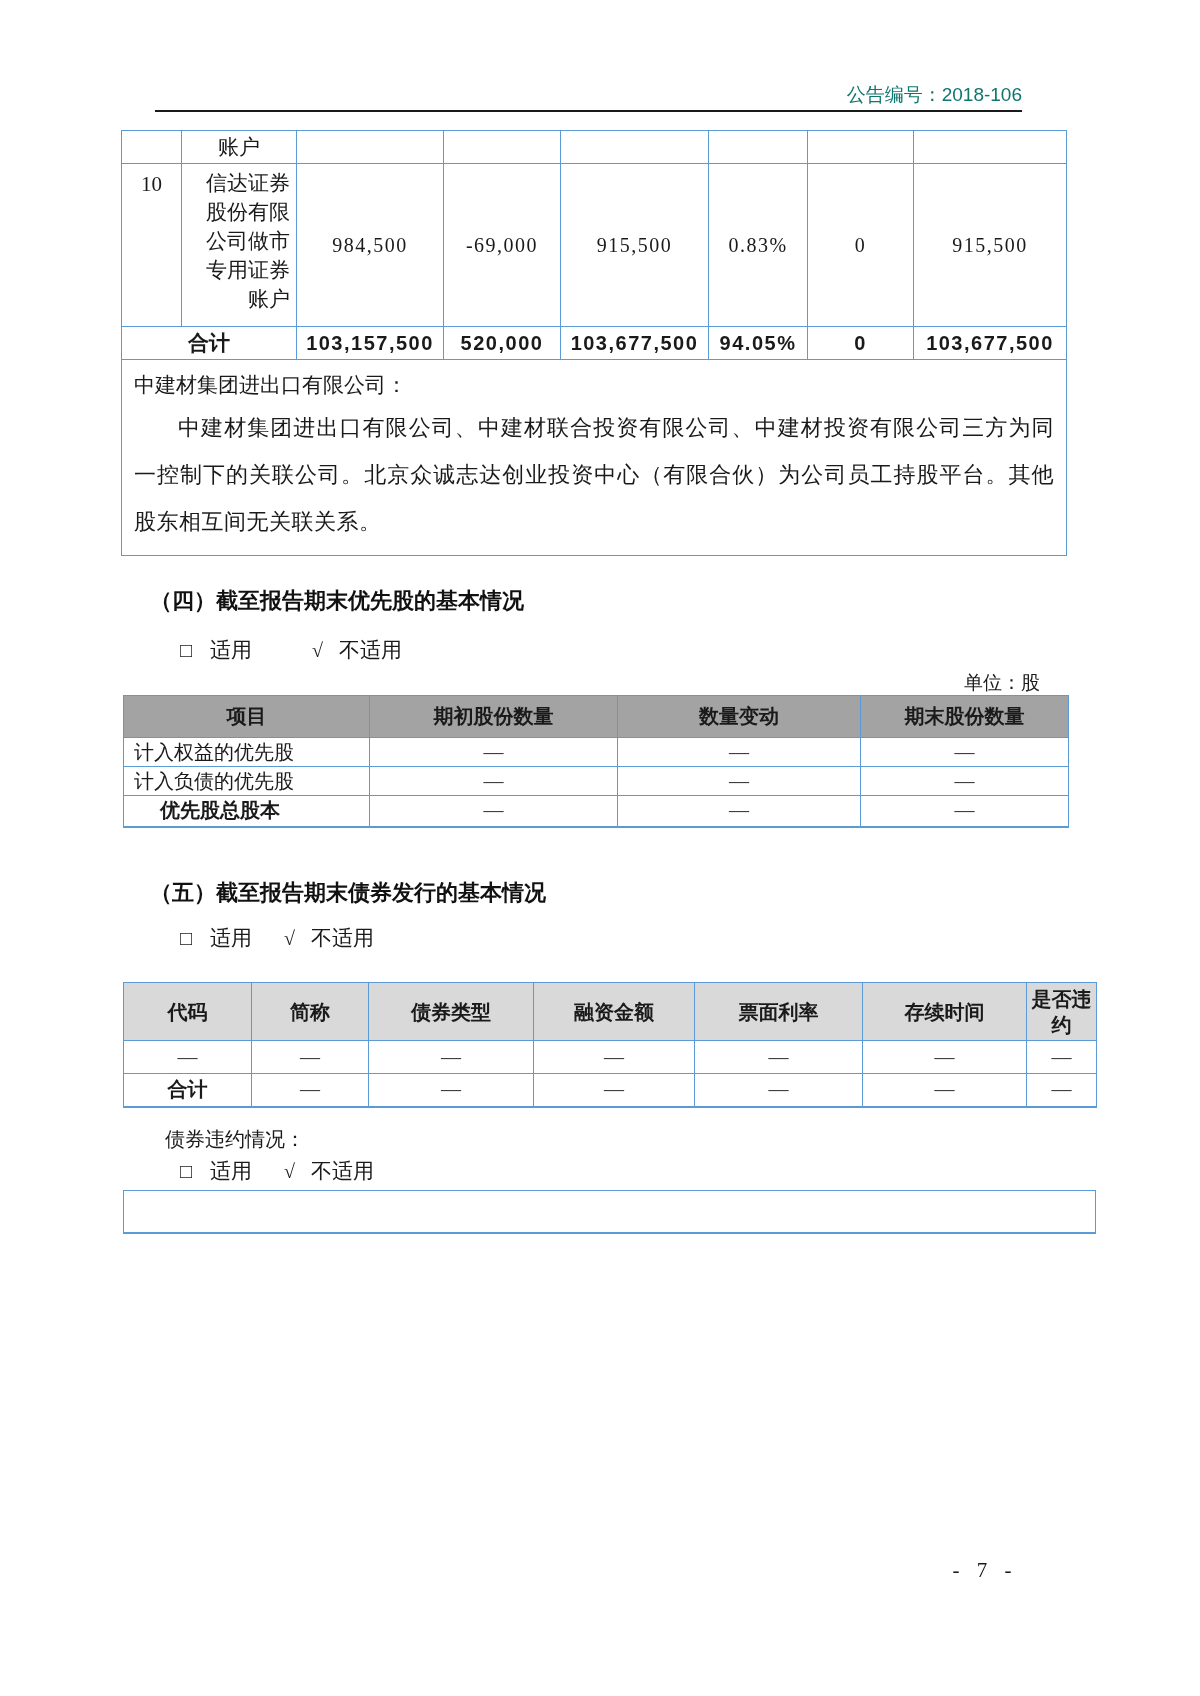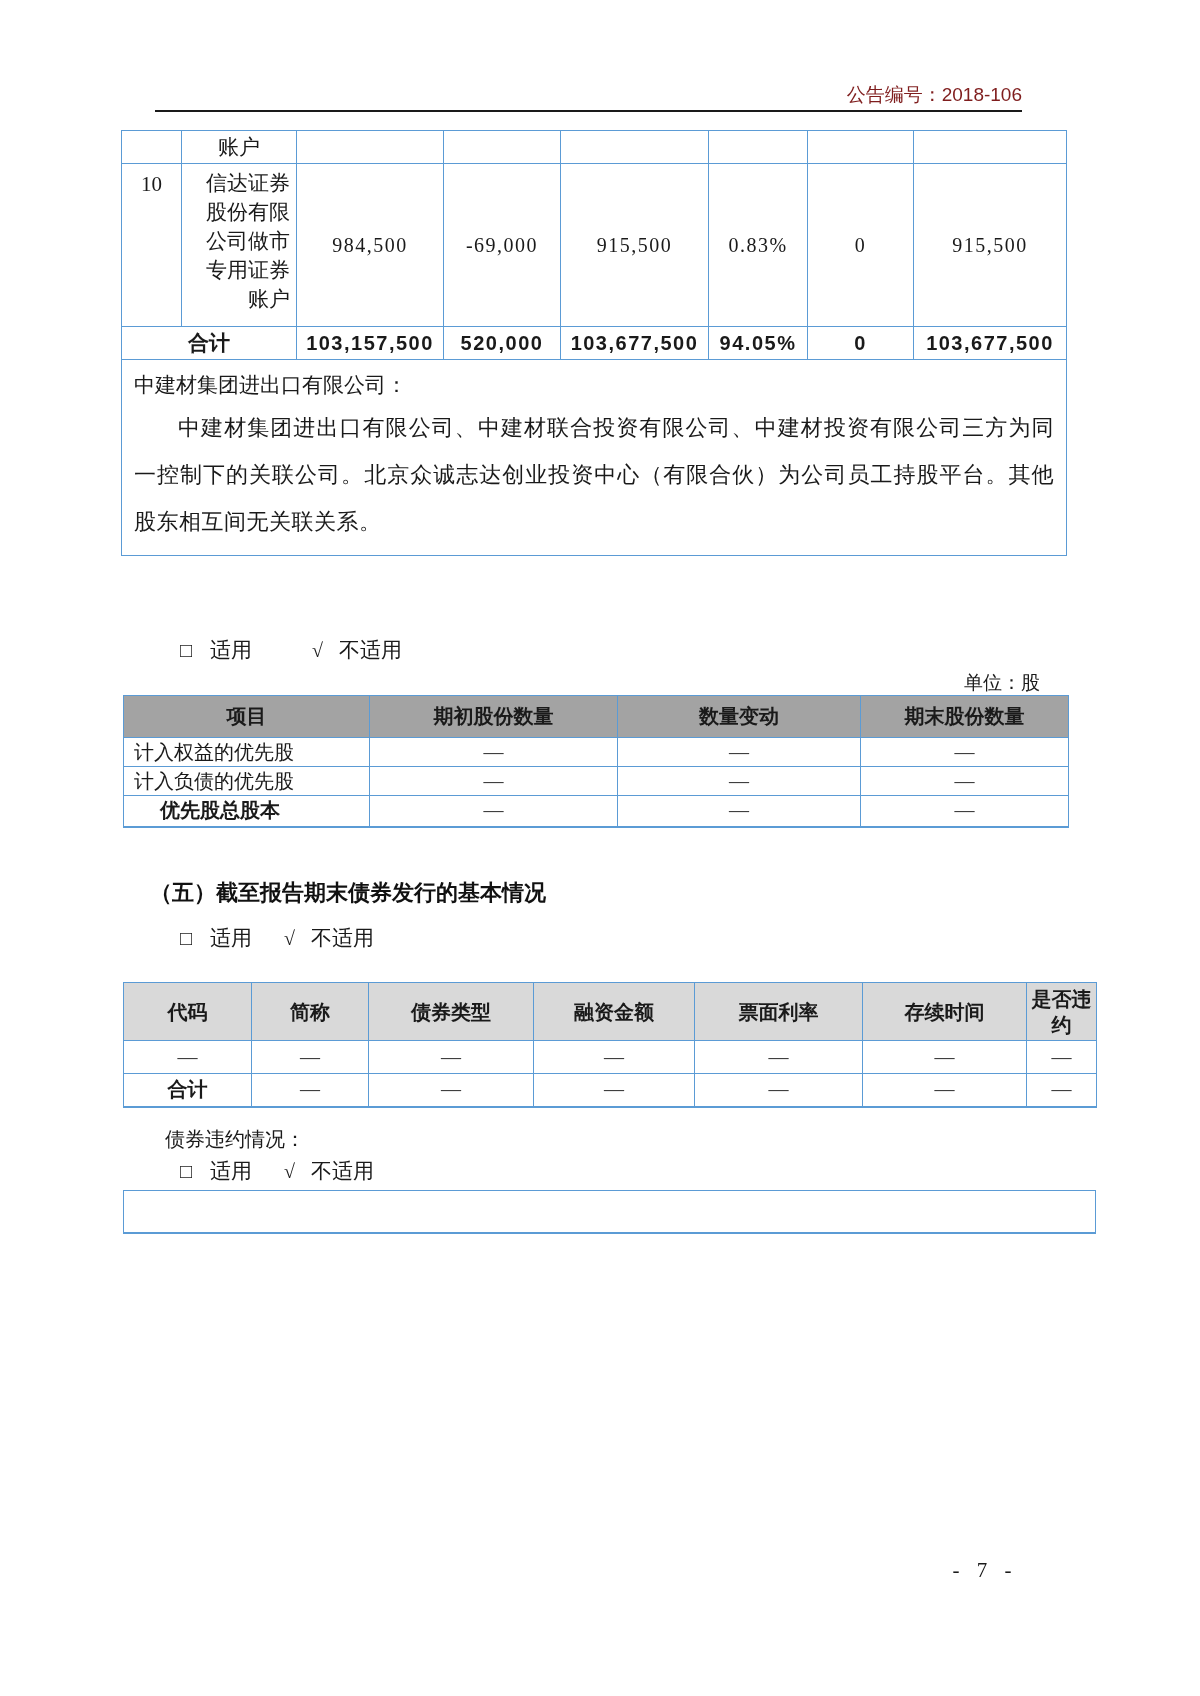--- a/index.html
+++ b/index.html
@@ -2,21 +2,21 @@
 <html><head>
 <meta charset="utf-8">
 <style>
   * { margin:0; padding:0; box-sizing:border-box; }
   html,body { background:#ffffff; }
   body { width:1200px; height:1696px; font-family:"Liberation Serif", serif; color:#1a1a1a; }
   .page { position:relative; width:1200px; height:1696px; background:#fff; overflow:hidden; }
 
   
   .hdr-text { position:absolute; top:82px; left:155px; width:867px; text-align:right;
-              font-family:"Liberation Sans", sans-serif; font-size:19px; color:#7f1d1d; }
+              font-family:"Liberation Sans", sans-serif; font-size:19px; color:#0f766e; }
   .hdr-rule { position:absolute; top:110px; left:155px; width:867px; border-top:2px solid #1a1a1a; }
 
   
   table { border-collapse:collapse; table-layout:fixed; position:absolute; background:#fff; }
   td, th { border:1px solid #5B9BD5; overflow:hidden; }
   .v { text-align:center; vertical-align:middle; font-size:20px; letter-spacing:1.5px; }
   .dash { text-align:center; vertical-align:middle; font-size:20px; color:#333; }
   .bold-sans { font-family:"Liberation Sans", sans-serif; font-weight:bold; }
 
   
@@ -120,20 +120,21 @@
     </tr>
     <tr>
       <td class="note-cell" colspan="8">
         <div class="note-title">中建材集团进出口有限公司：</div>
         <div class="note-body">中建材集团进出口有限公司、中建材联合投资有限公司、中建材投资有限公司三方为同一控制下的关联公司。北京众诚志达创业投资中心（有限合伙）为公司员工持股平台。其他股东相互间无关联关系。</div>
       </td>
     </tr>
   </tbody>
     </table>
 
+  <div class="sec-title" style="top:586px">（四）截至报告期末优先股的基本情况</div>
   <div class="chk wide" style="top:637px">
     <span class="box">□</span>
     <span class="l1">适用</span>
     <span class="tick">√</span>
     <span class="l2">不适用</span>
   </div>
   <div class="unit" style="top:670px">单位：股</div>
 
   <table class="t4">
     <colgroup>

